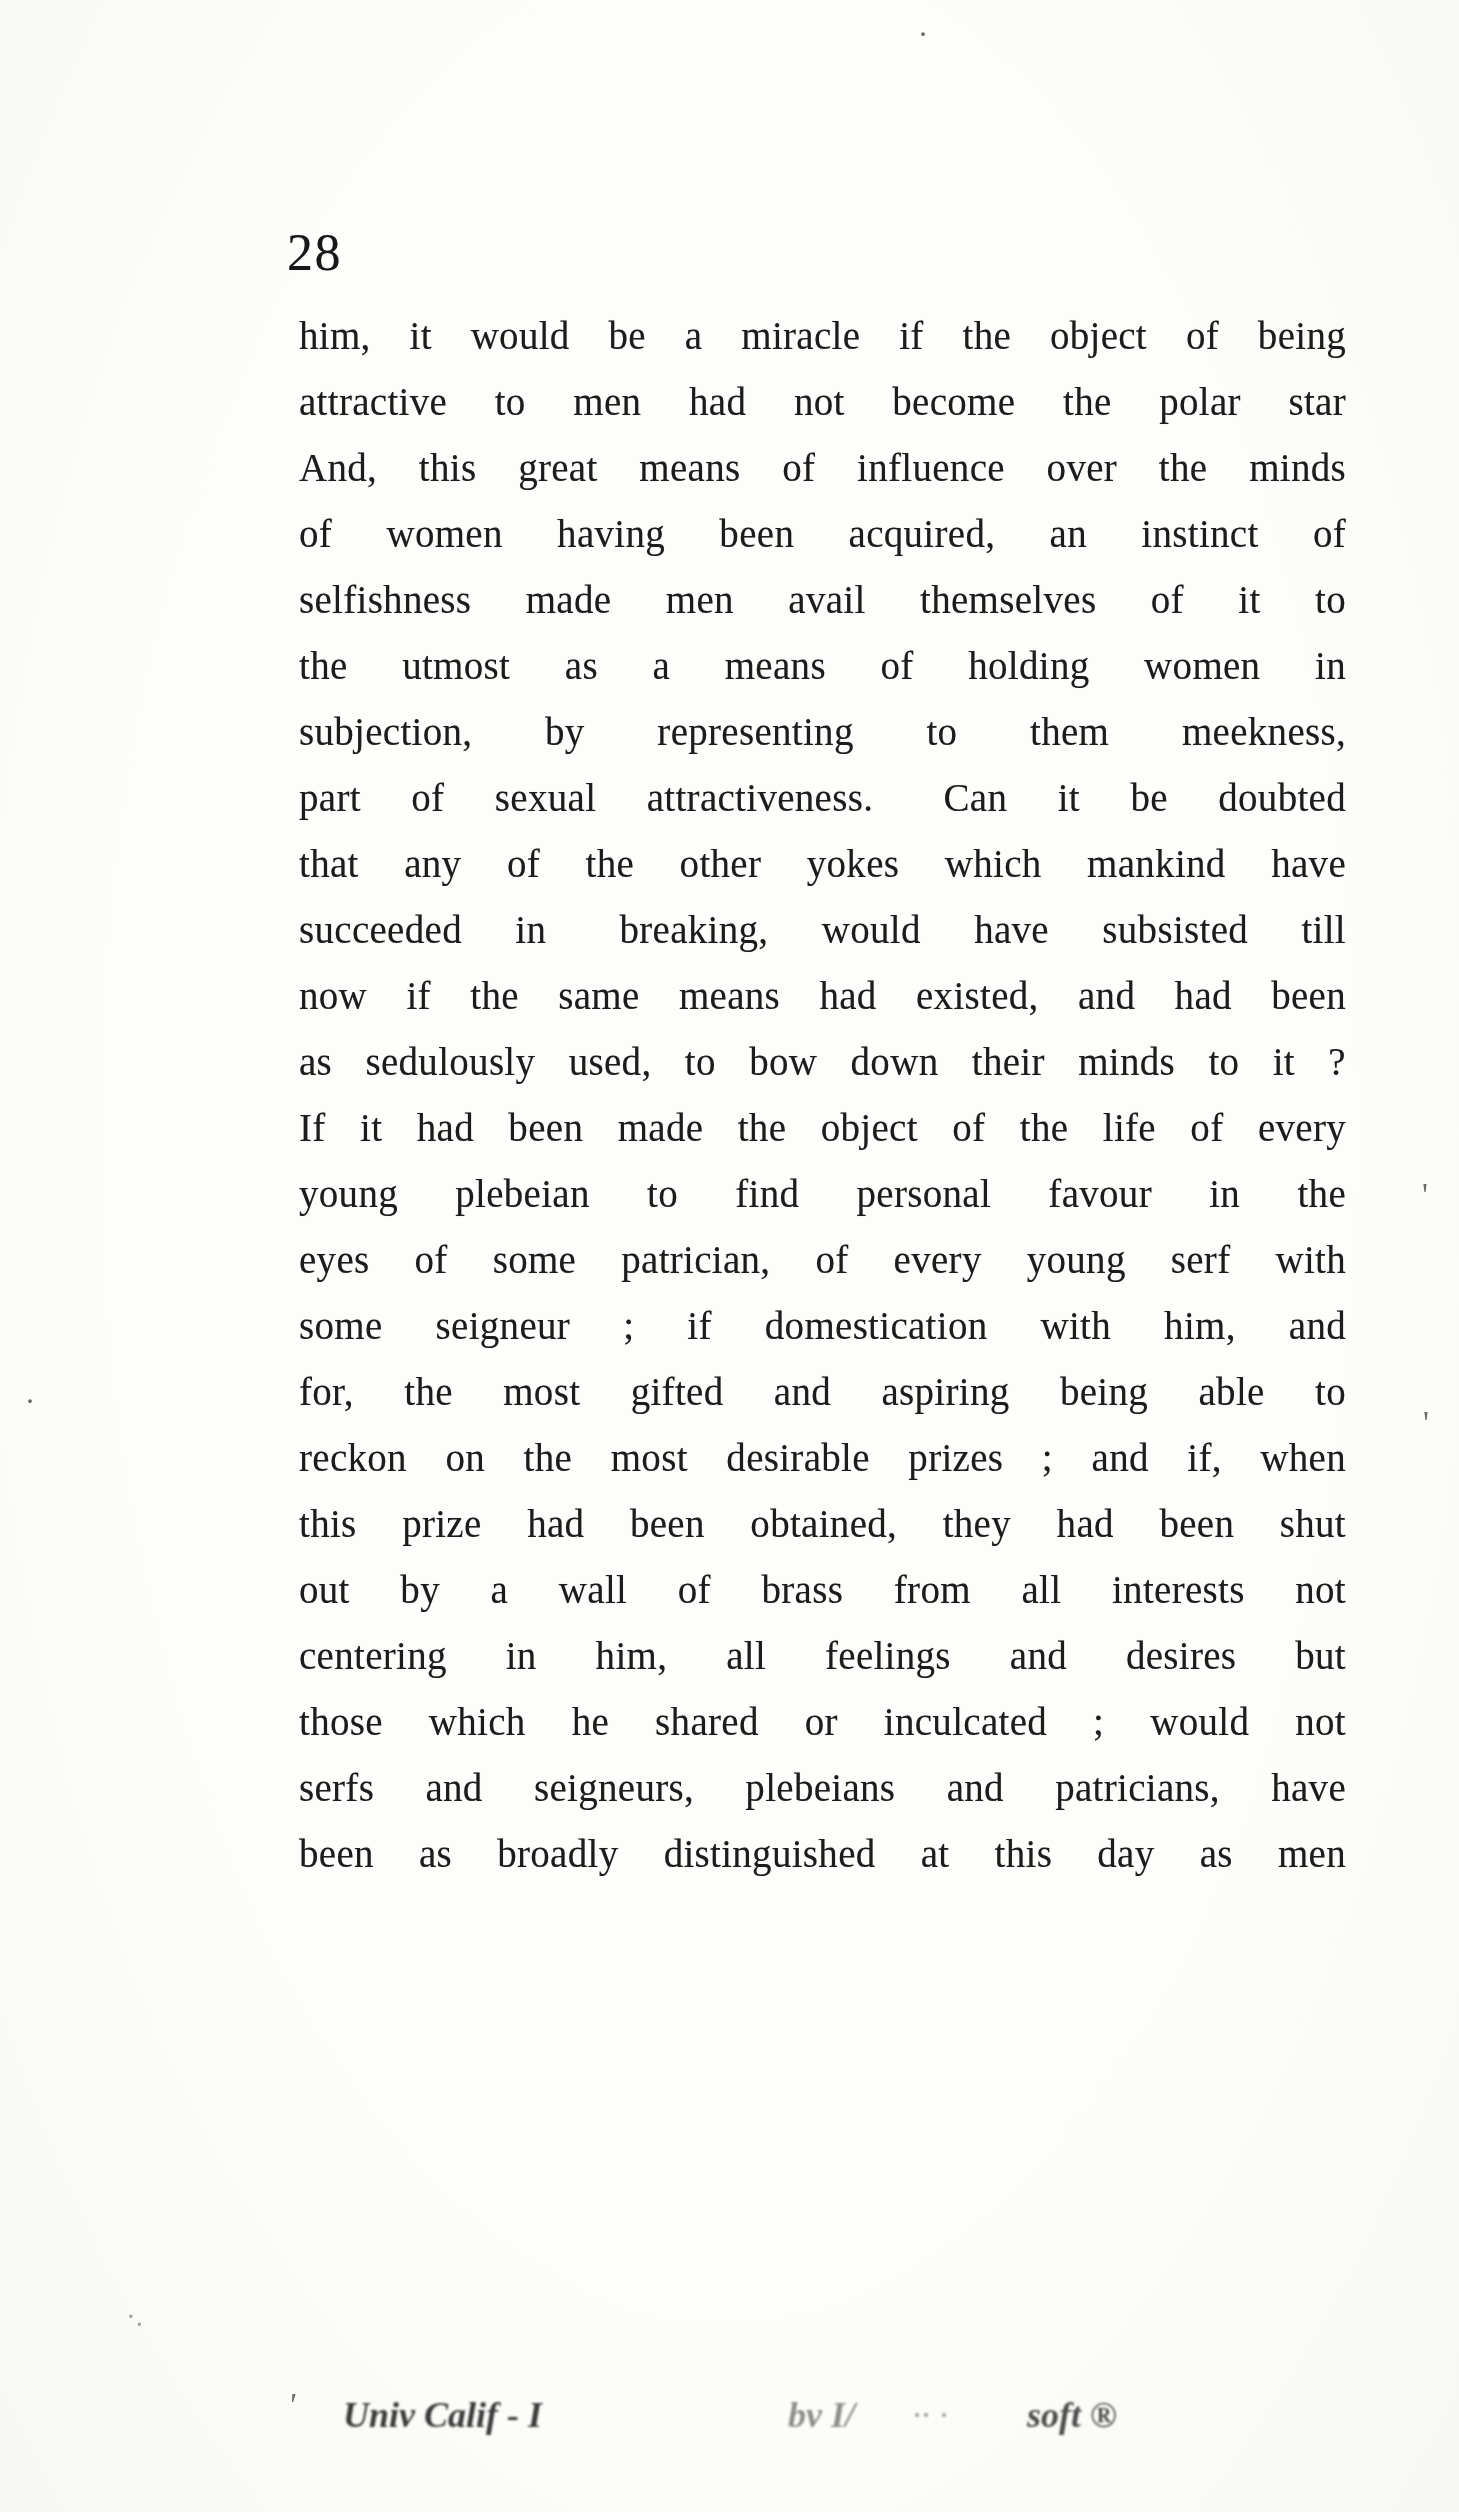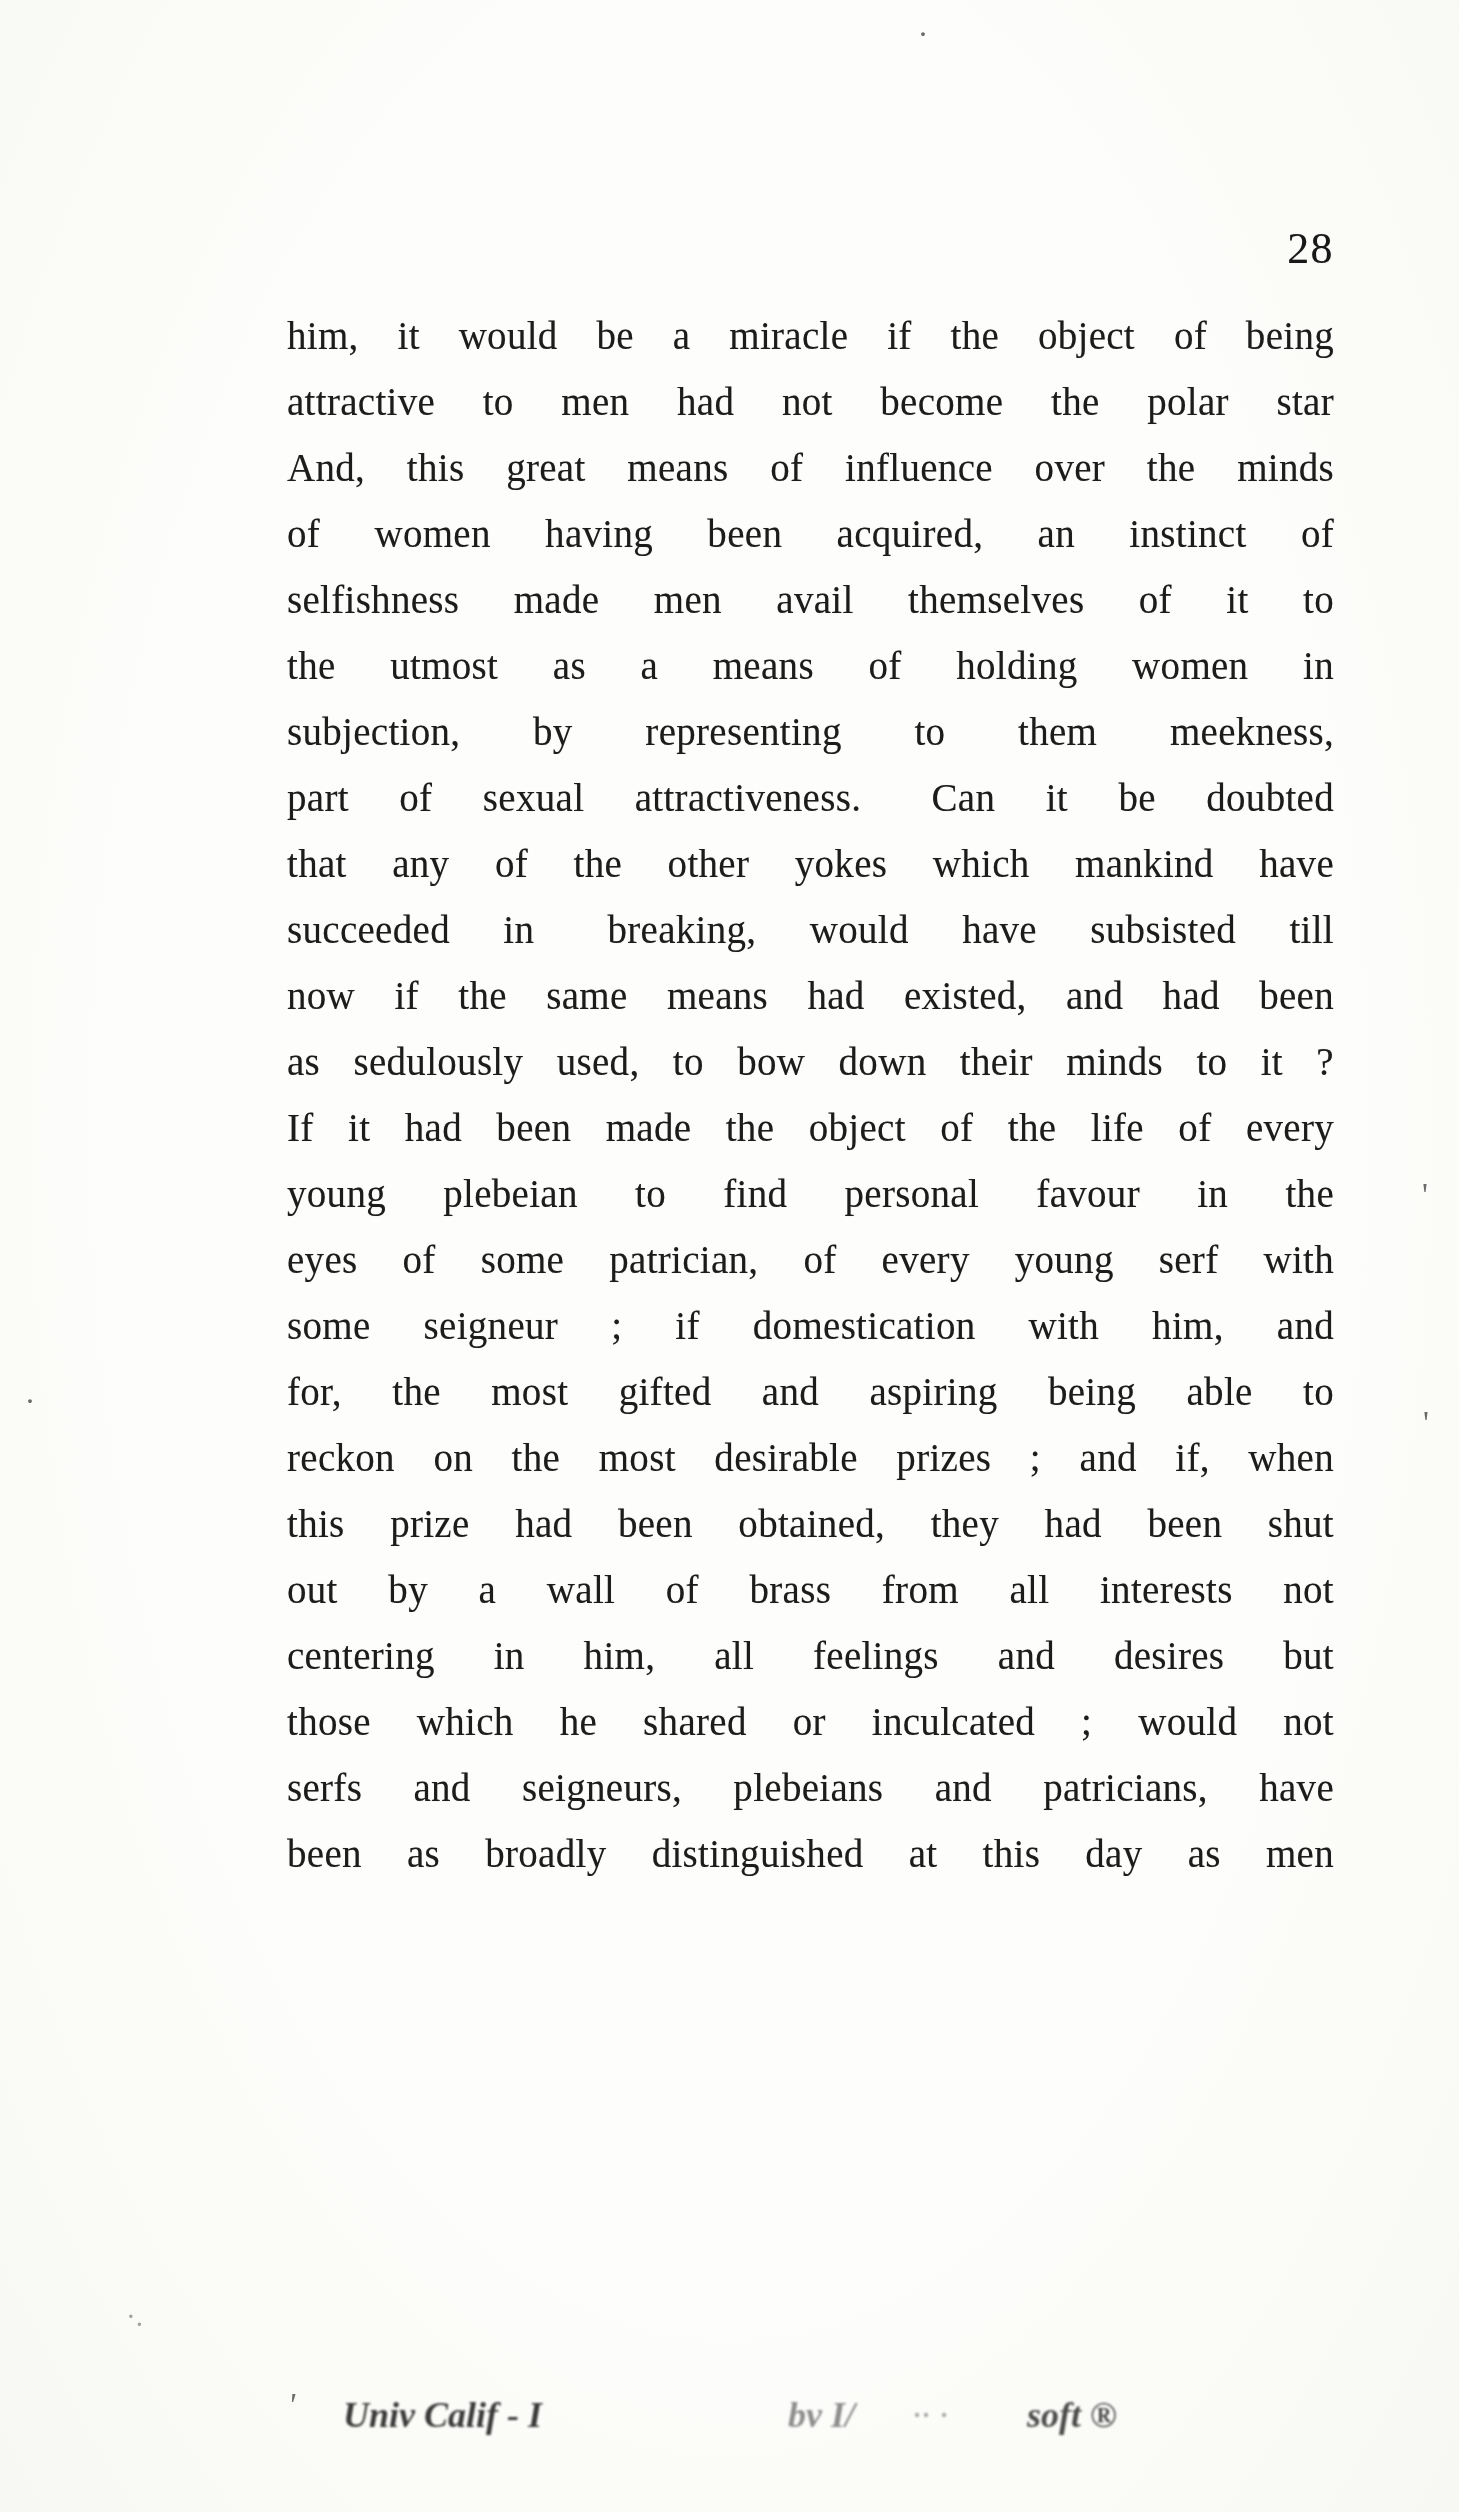--- a/index.html
+++ b/index.html
@@ -14,30 +14,30 @@
     background: radial-gradient(ellipse at 50% 45%, #fdfdfb 60%, #f7f7f3 100%);
     font-family: "Liberation Serif", "DejaVu Serif", serif;
     color: #1d1d1d;
     overflow: hidden;
   }
   .page-number {
     position: absolute;
     top: 223px;
     left: 287px;
     width: 1047px;
-    text-align: right;
-    font-size: 44px;
+    text-align: left;
+    font-size: 52px;
     letter-spacing: 1.4px;
     color: #181818;
     text-shadow: 0 0 0.7px rgba(20,20,20,0.35);
   }
   .text-block {
     position: absolute;
     top: 303px;
-    left: 287px;
+    left: 299px;
     width: 1047px;
   }
   .line {
     font-size: 39px;
     line-height: 66px;
     text-align: justify;
     text-align-last: justify;
     letter-spacing: 0.3px;
     word-spacing: 3.5px;
     color: #1c1c1c;

